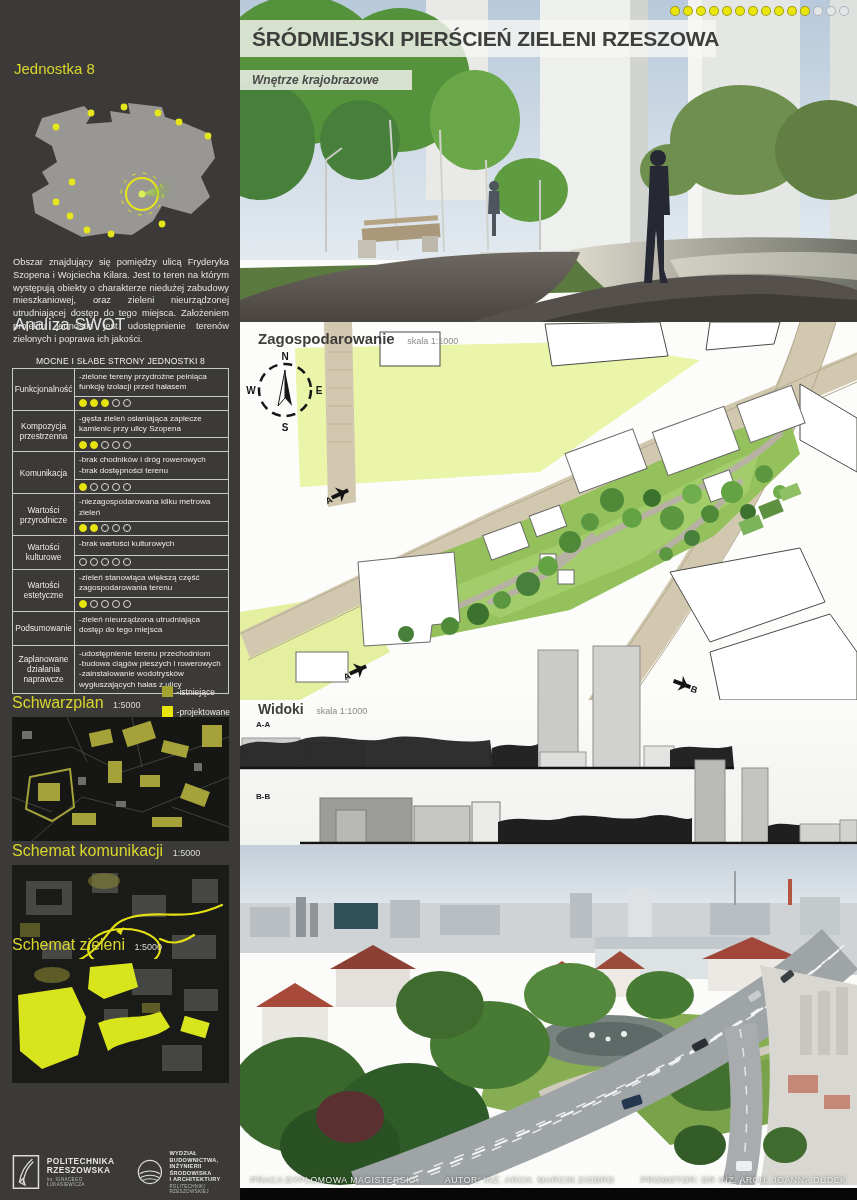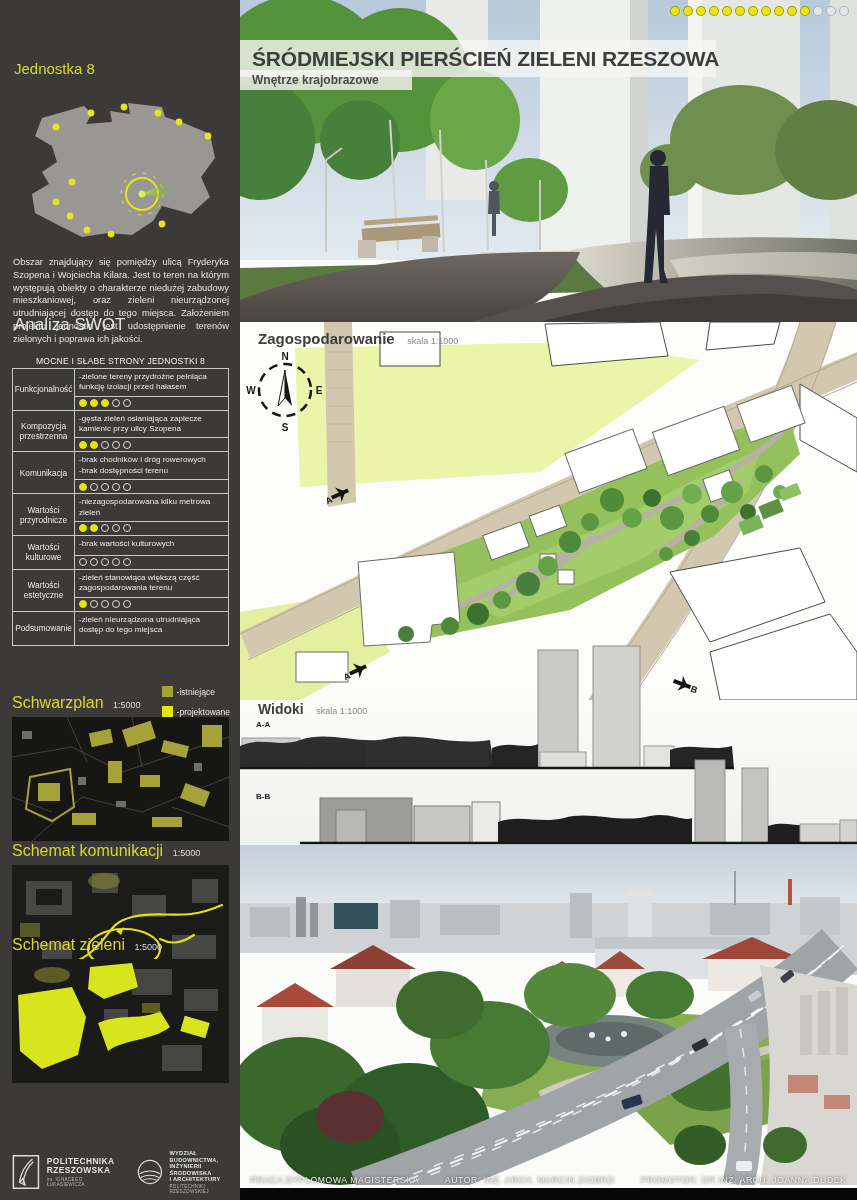--- a/index.html
+++ b/index.html
@@ -41,23 +41,23 @@
   .logo-name{font-size:8.4px;font-weight:bold;letter-spacing:.4px;color:#e4e3df;white-space:pre-line;line-height:1.18;}
   .logo-name.small{font-size:5.6px;letter-spacing:.3px;}
   .logo-sub{font-size:4.6px;color:#b9b8b4;letter-spacing:.3px;margin-top:1px;}
 
   
   #main{position:absolute;left:240px;top:0;width:617px;height:1200px;background:#fbfbf9;}
   #photo1{position:absolute;left:0;top:0;width:617px;height:322px;overflow:hidden;}
   .prog-dots{position:absolute;top:6px;right:8px;display:flex;gap:3px;z-index:5;}
   .pdot{width:10px;height:10px;border-radius:50%;background:#e2e6e9;border:1px solid rgba(110,120,130,.45);}
   .pdot.on{background:#e9e50d;border:1px solid rgba(100,100,30,.55);}
-  .title-band{position:absolute;left:0;top:40px;width:476px;height:37px;background:rgba(246,246,243,.8);display:flex;align-items:center;z-index:4;}
+  .title-band{position:absolute;left:0;top:20px;width:476px;height:37px;background:rgba(246,246,243,.8);display:flex;align-items:center;z-index:4;}
   .title-band span{font-size:21px;font-weight:bold;color:#3e3e3c;letter-spacing:-.2px;padding-left:12px;white-space:nowrap;}
-  .sub-band{position:absolute;left:0;top:70px;width:172px;height:20px;background:rgba(246,246,243,.8);display:flex;align-items:center;z-index:4;}
+  .sub-band{position:absolute;left:0;top:70px;width:172px;height:20px;background:rgba(246,246,243,.8);display:flex;align-items:center;z-index:4;font-style:italic;}
   .sub-band span{font-size:12px;font-weight:bold;color:#4a4a48;padding-left:12px;white-space:nowrap;}
 
   #plan-block{position:absolute;left:0;top:322px;width:617px;height:523px;background:linear-gradient(#fcfcfa 70%,#f0f2f0);}
   .plan-head{position:absolute;left:18px;top:8px;z-index:6;}
   .plan-head b{font-size:15px;color:#3f3e3c;}
   .plan-head i{font-style:normal;font-size:9px;color:#8a8a86;margin-left:8px;}
   #plan-svg{position:absolute;left:0;top:0;}
   #views-svg{position:absolute;left:0;top:288px;}
   .views-head{position:absolute;left:18px;top:378px;z-index:6;}
   .views-head b{font-size:14px;color:#3f3e3c;}
@@ -192,20 +192,28 @@
                 <span class="sdot"></span>
               </div>
             </div>
           </div>
           <div class="srow">
             <div class="slabel">Podsumowanie</div>
             <div class="sright">
               <div class="stext">-zieleń nieurządzona utrudniająca dostęp do tego miejsca</div>
             </div>
           </div>
+          <div class="srow">
+            <div class="slabel">Zaplanowane działania naprawcze</div>
+            <div class="sright">
+              <div class="stext">-udostępnienie terenu przechodniom
+-budowa ciągów pieszych i rowerowych
+-zainstalowanie wodotrysków wygłuszających hałas z ulicy</div>
+            </div>
+          </div>
         </div>
     </div>
 
     <div class="sb-legend">
       <div class="leg-row">
         <span class="leg-sw olive"></span>
         <span class="leg-lab">-istniejące</span>
       </div>
       <div class="leg-row">
         <span class="leg-sw yellow"></span>

